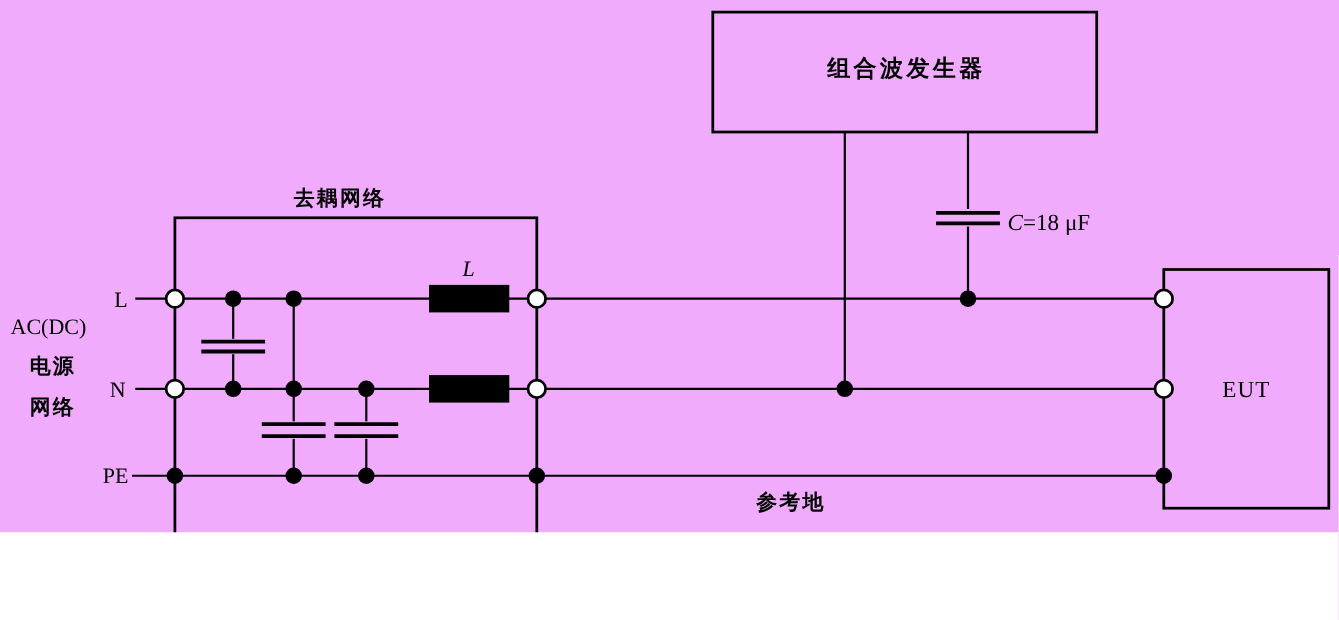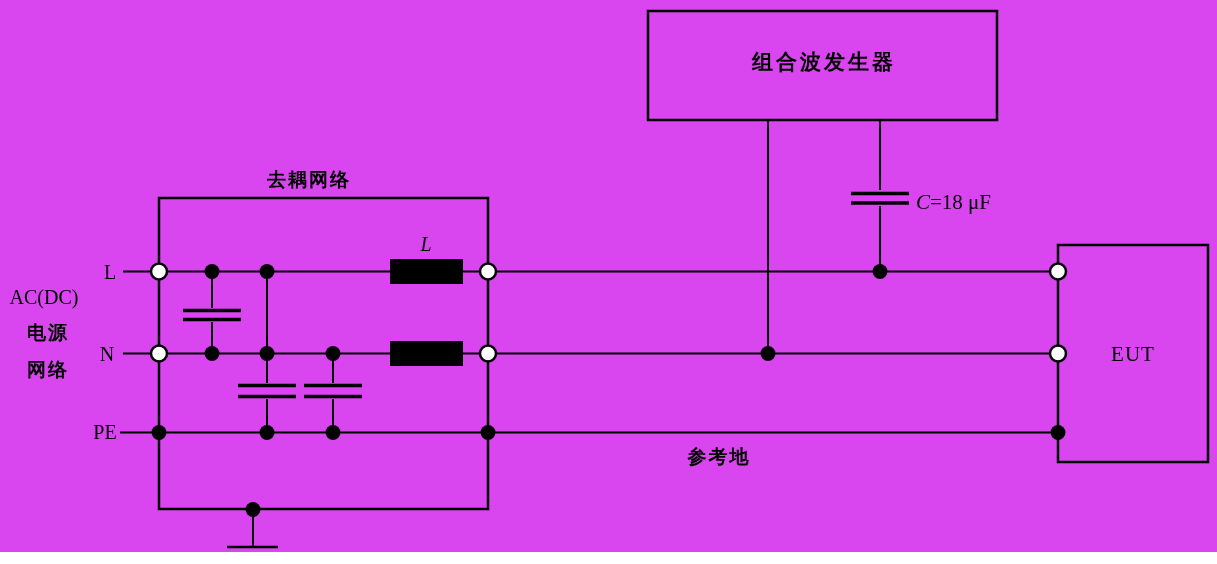--- a/index.html
+++ b/index.html
@@ -3,22 +3,22 @@
 <meta charset="utf-8">
 <style>
   html, body {
     margin: 0;
     padding: 0;
     background: #ffffff;
   }
   .canvas {
     position: relative;
     width: 1217px;
-    height: 552px;
-    background: #d946ef;
+    height: 484px;
+    background: #f0abfc;
     overflow: hidden;
   }
   svg { display: block; }
   .wire {
     stroke: #000000;
     stroke-width: 2;
     fill: none;
   }
   .box {
     fill: none;

